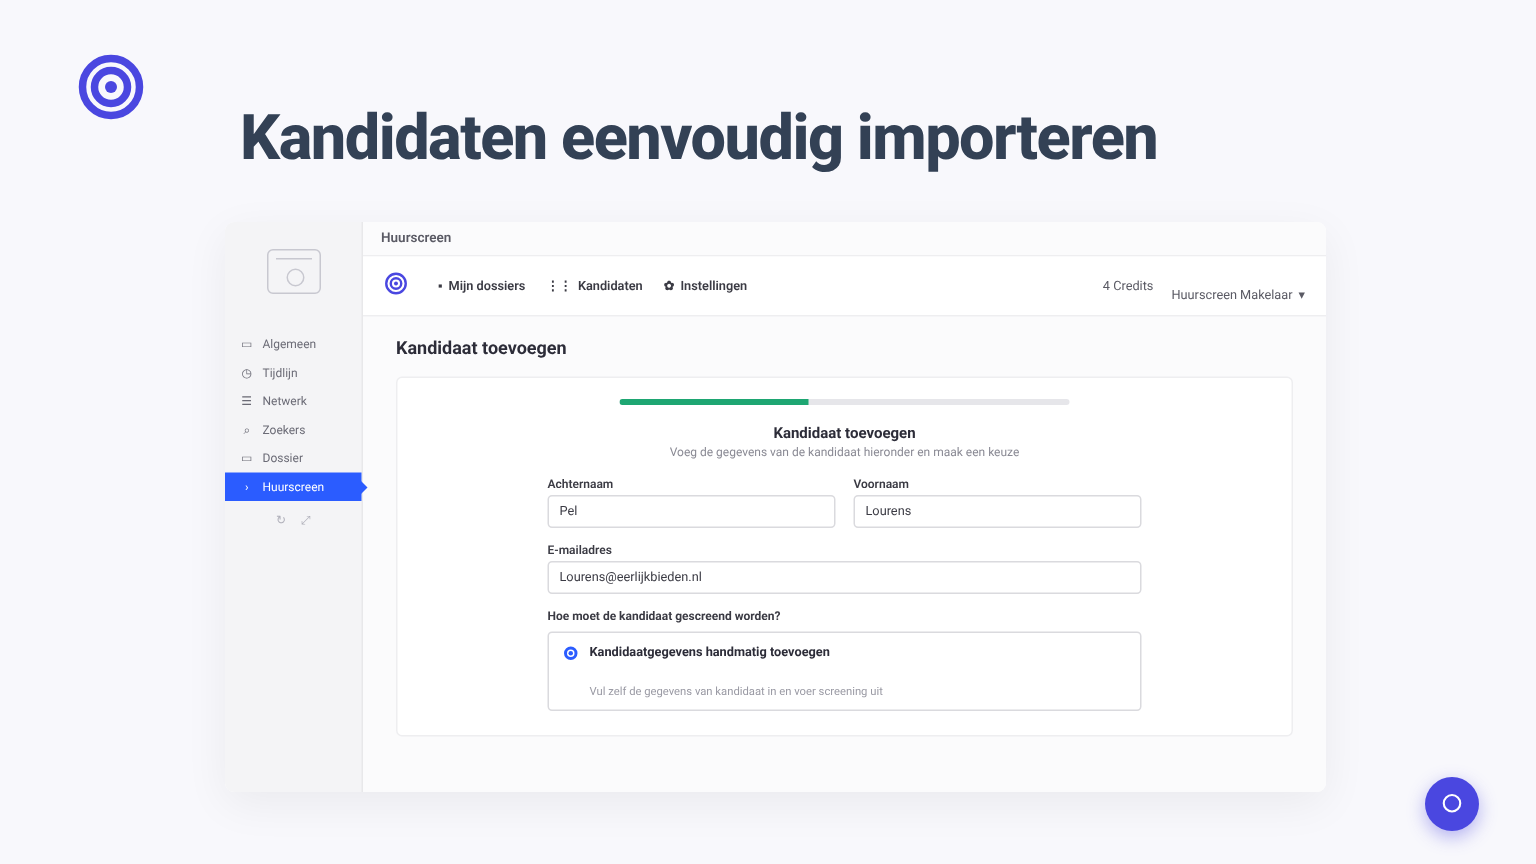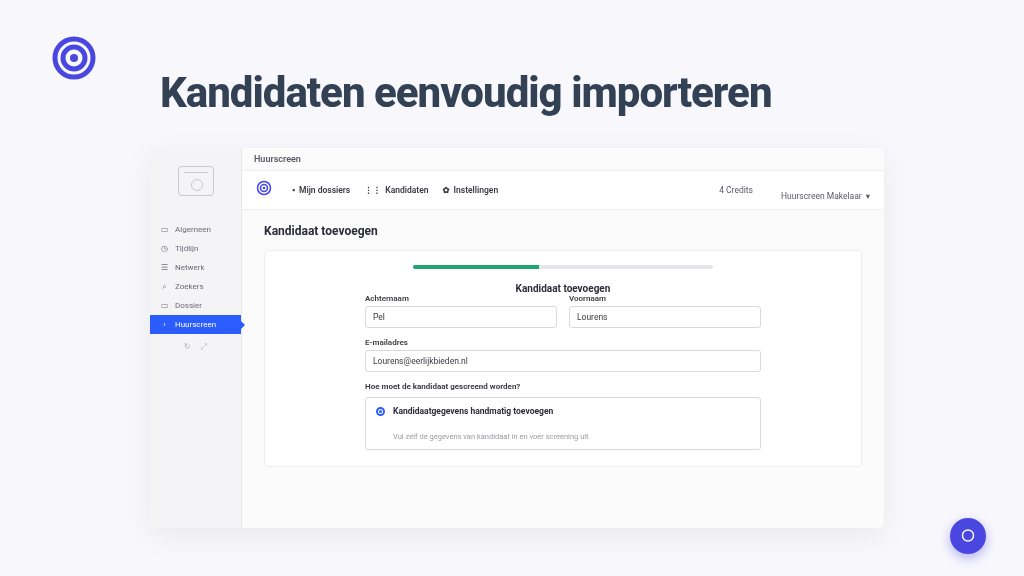--- a/index.html
+++ b/index.html
@@ -74,21 +74,21 @@
   .topbar {
     display: flex; align-items: center; justify-content: space-between;
     background: #fff;
     padding: 8px 14px;
     border-bottom: 1px solid #eeeef0;
   }
   .topbar-left { display: flex; align-items: center; gap: 20px; }
   .topbar-logo svg { width: 16px; height: 16px; }
   .topbar-nav { display:flex; gap: 14px; }
   .topbar-nav-item { display:flex; gap:4px; align-items:center; font-size:8.5px; font-weight:600; color:#3b3b44; cursor:pointer;}
-  .topbar-right { display:flex; align-items:center; gap:28px; font-size:8.5px; color:#5a5a64;}
+  .topbar-right { display:flex; align-items:center; gap:12px; font-size:8.5px; color:#5a5a64;}
   .topbar-user { display:flex; align-items:flex-end; gap:4px; cursor:pointer;margin-top:12px;}
 
   .content { padding: 14px 22px; flex:1; overflow:auto; }
   .content-title { font-size: 12px; font-weight: 700; color: #2c2c38; margin-bottom: 12px; }
 
   .card {
     background: #fff; border: 1px solid #eeeef0; border-radius: 4px;
     padding: 14px 100px 16px;
   }
   .progress { height: 4px; background: #e6e6ea; border-radius: 2px; margin: 0 auto 14px; width: 300px; overflow:hidden;}
@@ -211,20 +211,21 @@
     </div>
 
     <div class="content">
       <div class="content-title">Kandidaat toevoegen</div>
 
       <div class="card">
         <div class="progress">
           <div class="progress-bar"></div>
         </div>
         <div class="step-title">Kandidaat toevoegen</div>
+        <div class="step-sub">Voeg de gegevens van de kandidaat hieronder en maak een keuze</div>
 
         <div class="row">
           <div class="field">
             <label>Achternaam</label>
             <input type="text" value="Pel" style="">
           </div>
           <div class="field">
             <label>Voornaam</label>
             <input type="text" value="Lourens" style="">
           </div>

